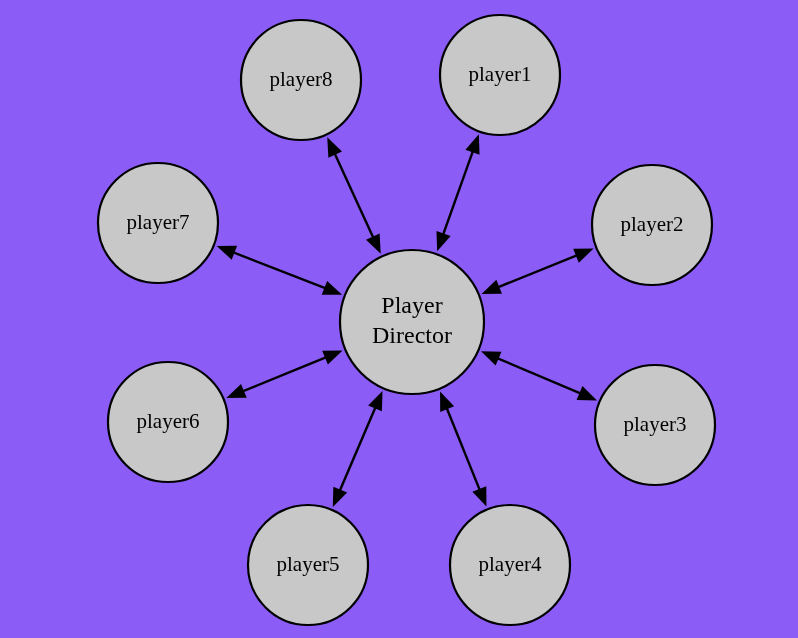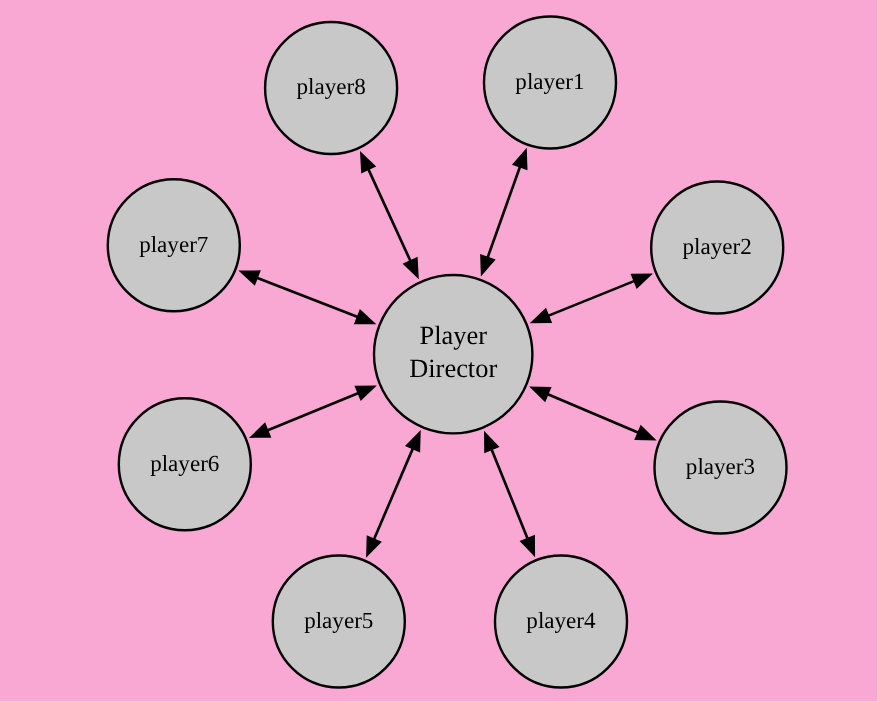--- a/index.html
+++ b/index.html
@@ -11,21 +11,21 @@
   body {
     width: 798px;
     height: 638px;
     font-family: "Liberation Serif", "DejaVu Serif", serif;
     overflow: hidden;
   }
   #diagram-canvas {
     position: relative;
     width: 798px;
     height: 638px;
-    background: #f9a8d4;
+    background: #8b5cf6;
   }
   #diagram-svg {
     display: block;
     width: 798px;
     height: 638px;
   }
   .node-circle {
     stroke: #000000;
     stroke-width: 2.2;
   }

